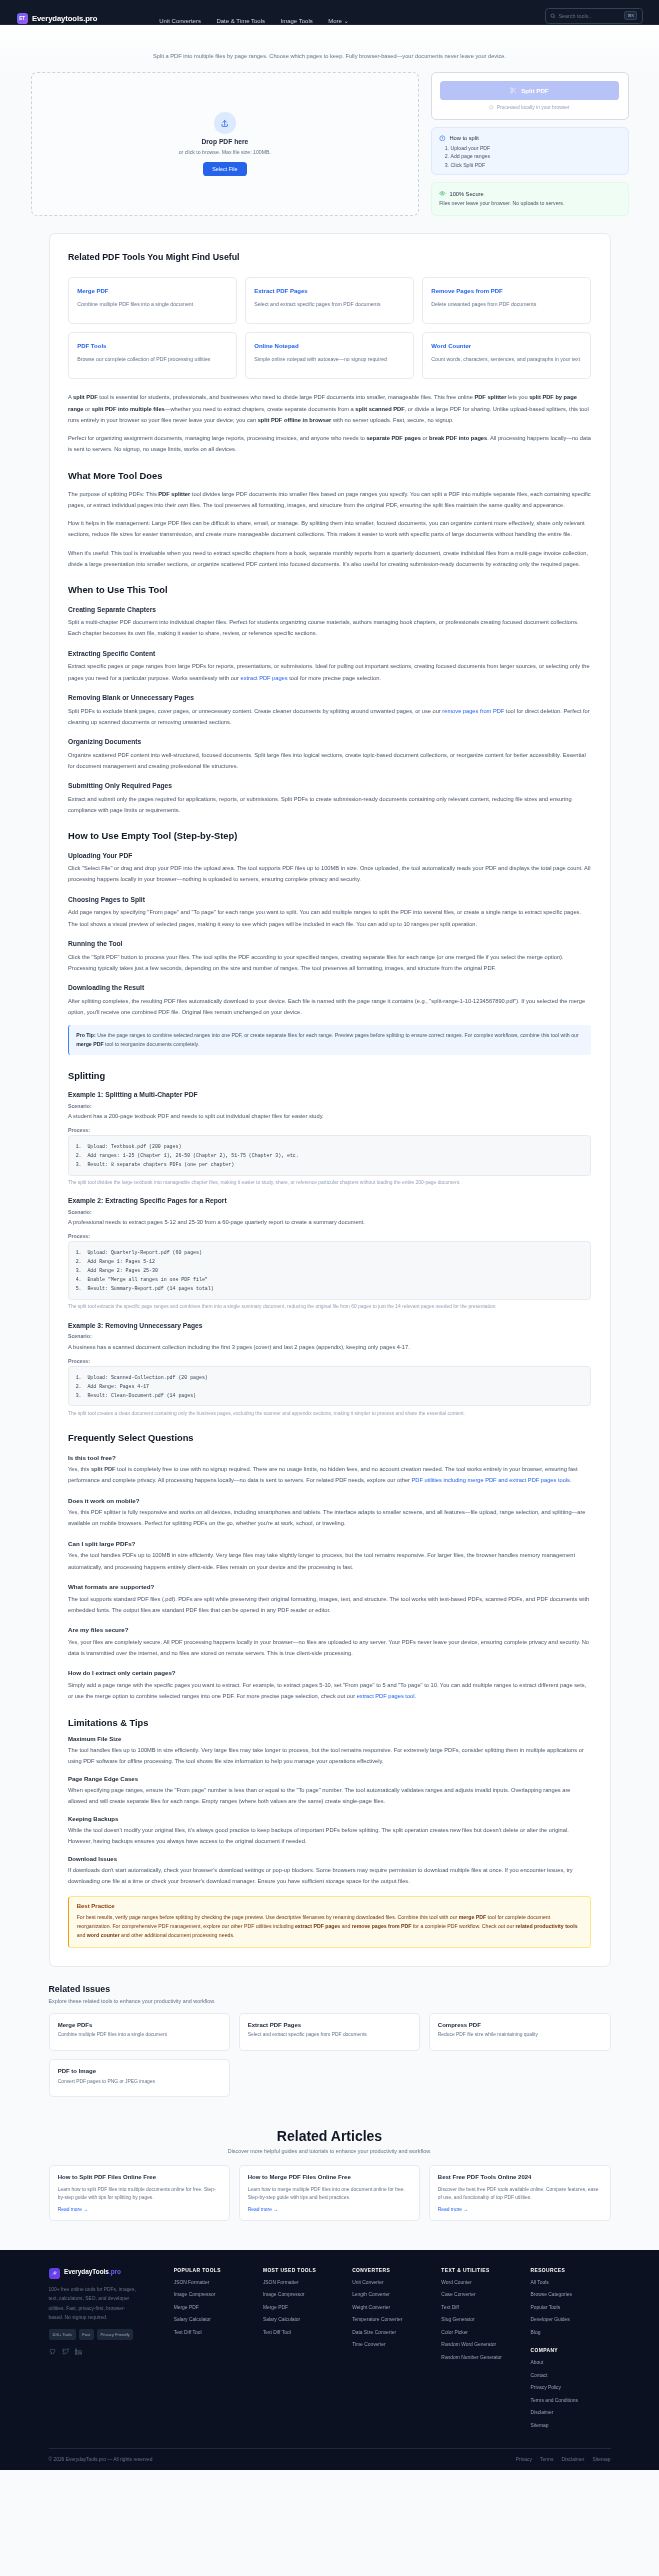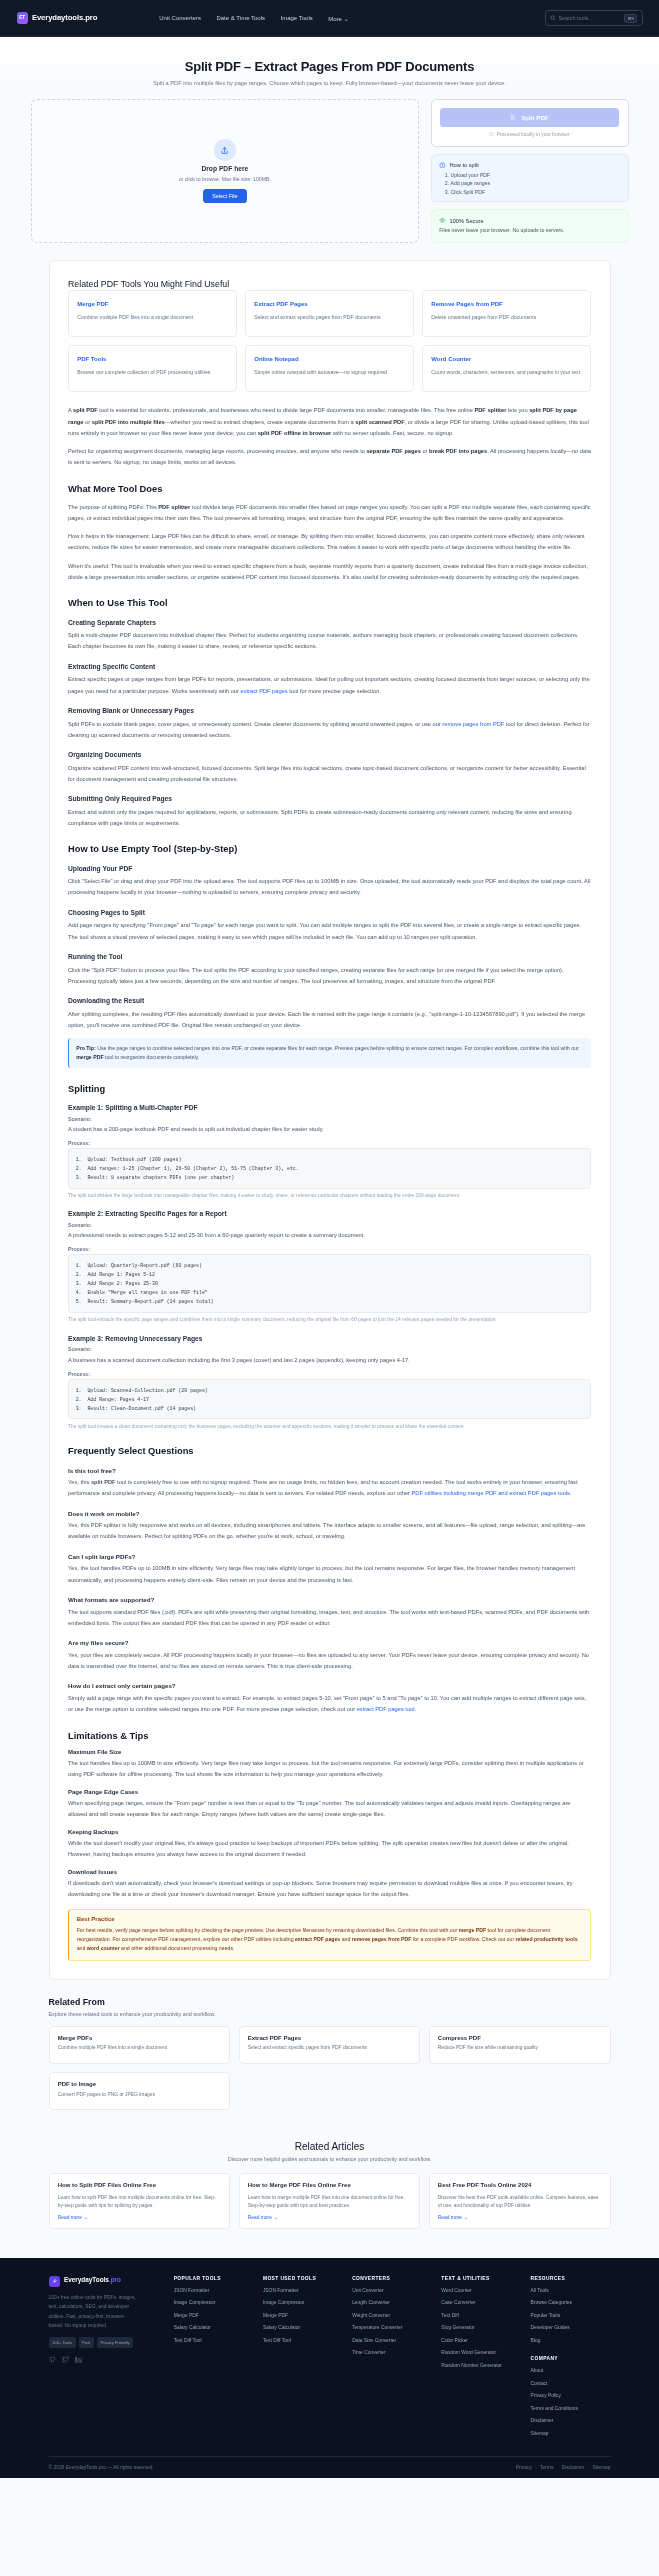--- a/index.html
+++ b/index.html
@@ -7,21 +7,21 @@
   body{
     font-family:"Liberation Sans",sans-serif;
     background:#f8fafc;color:#1e293b;
     -webkit-font-smoothing:antialiased;
   }
   a{text-decoration:none}
   .wrap{width:598px;margin:0 auto}
   .narrow{width:562px;margin:0 auto}
 
   
-  .nav{height:37px;background:#111827;display:flex;align-items:center;padding:0 16.5px;
+  .nav{height:25px;background:#111827;display:flex;align-items:flex-end;padding:0 16.5px;
        border-bottom:0.5px solid #1f2937}
   .brand{display:flex;align-items:center;gap:4.1px}
   .brand-badge{width:11.3px;height:11.3px;border-radius:3.1px;
       background:linear-gradient(135deg,#6366f1,#a855f7);
       color:#fff;font-size:4.6px;font-weight:700;display:flex;align-items:center;justify-content:center}
   .brand-name{color:#fff;font-size:7.7px;font-weight:700;letter-spacing:-0.1px}
   .nav-links{display:flex;align-items:center;gap:15.5px;margin-left:62px}
   .nav-links a{color:#cbd5e1;font-size:6px}
   .nav-right{margin-left:auto;display:flex;align-items:center}
   .searchbox{display:flex;align-items:center;gap:3.1px;border:0.5px solid #334155;border-radius:3.6px;
@@ -56,21 +56,21 @@
   .info-card{background:#eff6ff;border:0.5px solid #dbeafe;border-radius:5.2px;padding:6.7px 7.7px}
   .info-head{display:flex;align-items:center;gap:3.6px;font-size:5.7px;color:#1e293b;font-weight:400}
   .info-card ol{margin:3.1px 0 0 11.3px;padding:0}
   .info-card li{font-size:5.2px;color:#475569;margin-top:2.1px}
   .secure-card{background:#f0fdf4;border:0.5px solid #dcfce7;border-radius:5.2px;padding:6.7px 7.7px}
   .secure-head{display:flex;align-items:center;gap:3.6px;font-size:5.7px;color:#1e293b}
   .secure-card p{margin-top:2.6px;font-size:5.2px;color:#475569;line-height:1.5}
 
   
   .panel{background:#fff;border:0.5px solid #e7ebf0;border-radius:6.2px;padding:17.5px 18.5px;margin-bottom:17.5px}
-  .panel h2{font-size:8.8px;font-weight:400;color:#111827;margin-bottom:1px}
+  .panel h2{font-size:8.8px;font-weight:700;color:#111827;margin-bottom:15px}
   .rel-grid{display:grid;grid-template-columns:repeat(3,1fr);gap:8.2px;margin-bottom:13.4px}
   .rel-card{border:0.5px solid #e7ebf0;border-radius:4.6px;padding:7.7px 8.2px;min-height:47px}
   .rel-card a{color:#2563eb;font-size:6px;font-weight:700}
   .rel-card p{margin-top:5.2px;font-size:5.2px;color:#64748b;line-height:1.65}
 
   .body-p{font-size:5.7px;color:#475569;line-height:1.95;margin-bottom:7.2px}
   .body-p b{color:#1e293b}
   .body-p a{color:#2563eb}
   h2.sec{font-size:9.3px;font-weight:700;color:#111827;margin:15.5px 0 8.2px}
   h3.sub{font-size:6.7px;font-weight:700;color:#1e293b;margin:10.3px 0 4.6px}
@@ -99,21 +99,21 @@
   
   .rt-head{font-size:8.8px;font-weight:700;color:#111827}
   .rt-sub{font-size:5.4px;color:#64748b;margin:3.6px 0 9.3px}
   .rt-grid{display:grid;grid-template-columns:repeat(3,1fr);gap:8.2px}
   .rt-card{background:#fff;border:0.5px solid #e7ebf0;border-radius:4.6px;padding:7.7px 8.2px;min-height:38px}
   .rt-card .t{font-size:6px;font-weight:700;color:#1e293b}
   .rt-card .d{font-size:4.9px;color:#64748b;margin-top:3.6px;line-height:1.6}
 
   
   .articles{padding:17.5px 0 15.5px;text-align:center}
-  .articles h2{font-size:10px;font-weight:400;color:#111827}
+  .articles h2{font-size:14px;font-weight:700;color:#111827}
   .articles .sub{font-size:5.4px;color:#64748b;margin:4.1px 0 10.3px}
   .art-grid{display:grid;grid-template-columns:repeat(3,1fr);gap:8.2px;text-align:left}
   .art-card{background:#fff;border:0.5px solid #e7ebf0;border-radius:4.6px;padding:7.7px 8.2px}
   .art-card .t{font-size:6px;font-weight:700;color:#1e293b;line-height:1.45}
   .art-card .d{font-size:4.9px;color:#64748b;margin-top:4.1px;line-height:1.65}
   .art-card .m{font-size:4.9px;color:#2563eb;margin-top:5.2px}
 
   .wide-card{background:#fff;border:0.5px solid #e7ebf0;border-radius:4.6px;padding:7.7px 8.2px;
       text-align:left;margin-top:8.2px}
 
@@ -159,21 +159,20 @@
             <line x1="16.5" y1="16.5" x2="21" y2="21"></line>
           </svg>
       </span>
       <span class="ph">Search tools...</span>
       <span class="kbd">⌘K</span>
     </div>
   </div>
 </div>
 
 <div class="hero">
-  <h1>Split PDF – Extract Pages From PDF Documents</h1>
   <p>Split a PDF into multiple files by page ranges. Choose which pages to keep. Fully browser-based—your documents never leave your device.</p>
 </div>
 
 <div class="wrap">
   <div class="tool">
     <div class="dropzone">
       <div class="dz-circle">
         <svg width="9.3" height="9.3" viewBox="0 0 24 24" fill="none" stroke="#2563eb" stroke-width="2" stroke-linecap="round">
           <path d="M12 16V4"></path>
             <path d="M7.5 8.5 12 4l4.5 4.5"></path>
@@ -358,21 +357,21 @@
         <h4 class="sub4">Download Issues</h4>
         <p class="body-p">If downloads don't start automatically, check your browser's download settings or pop-up blockers. Some browsers may require permission to download multiple files at once. If you encounter issues, try downloading one file at a time or check your browser's download manager. Ensure you have sufficient storage space for the output files.</p>
       </div>
     <div class="best">
       <h4>Best Practice</h4>
       <p id="best-text">For best results, verify page ranges before splitting by checking the page preview. Use descriptive filenames by renaming downloaded files. Combine this tool with our <b>merge PDF</b> tool for complete document reorganization. For comprehensive PDF management, explore our other PDF utilities including <b>extract PDF pages</b> and <b>remove pages from PDF</b> for a complete PDF workflow. Check out our <b>related productivity tools</b> and <b>word counter</b> and other additional document processing needs.</p>
     </div>
   </div>
 
   <div style="padding-bottom:13.4px">
-    <div class="rt-head">Related From</div>
+    <div class="rt-head">Related Issues</div>
     <div class="rt-sub">Explore these related tools to enhance your productivity and workflow.</div>
     <div class="rt-grid" id="rt-grid">
         <div class="rt-card">
           <div class="t">Merge PDFs</div>
           <div class="d">Combine multiple PDF files into a single document</div>
         </div>
         <div class="rt-card">
           <div class="t">Extract PDF Pages</div>
           <div class="d">Select and extract specific pages from PDF documents</div>
         </div>

